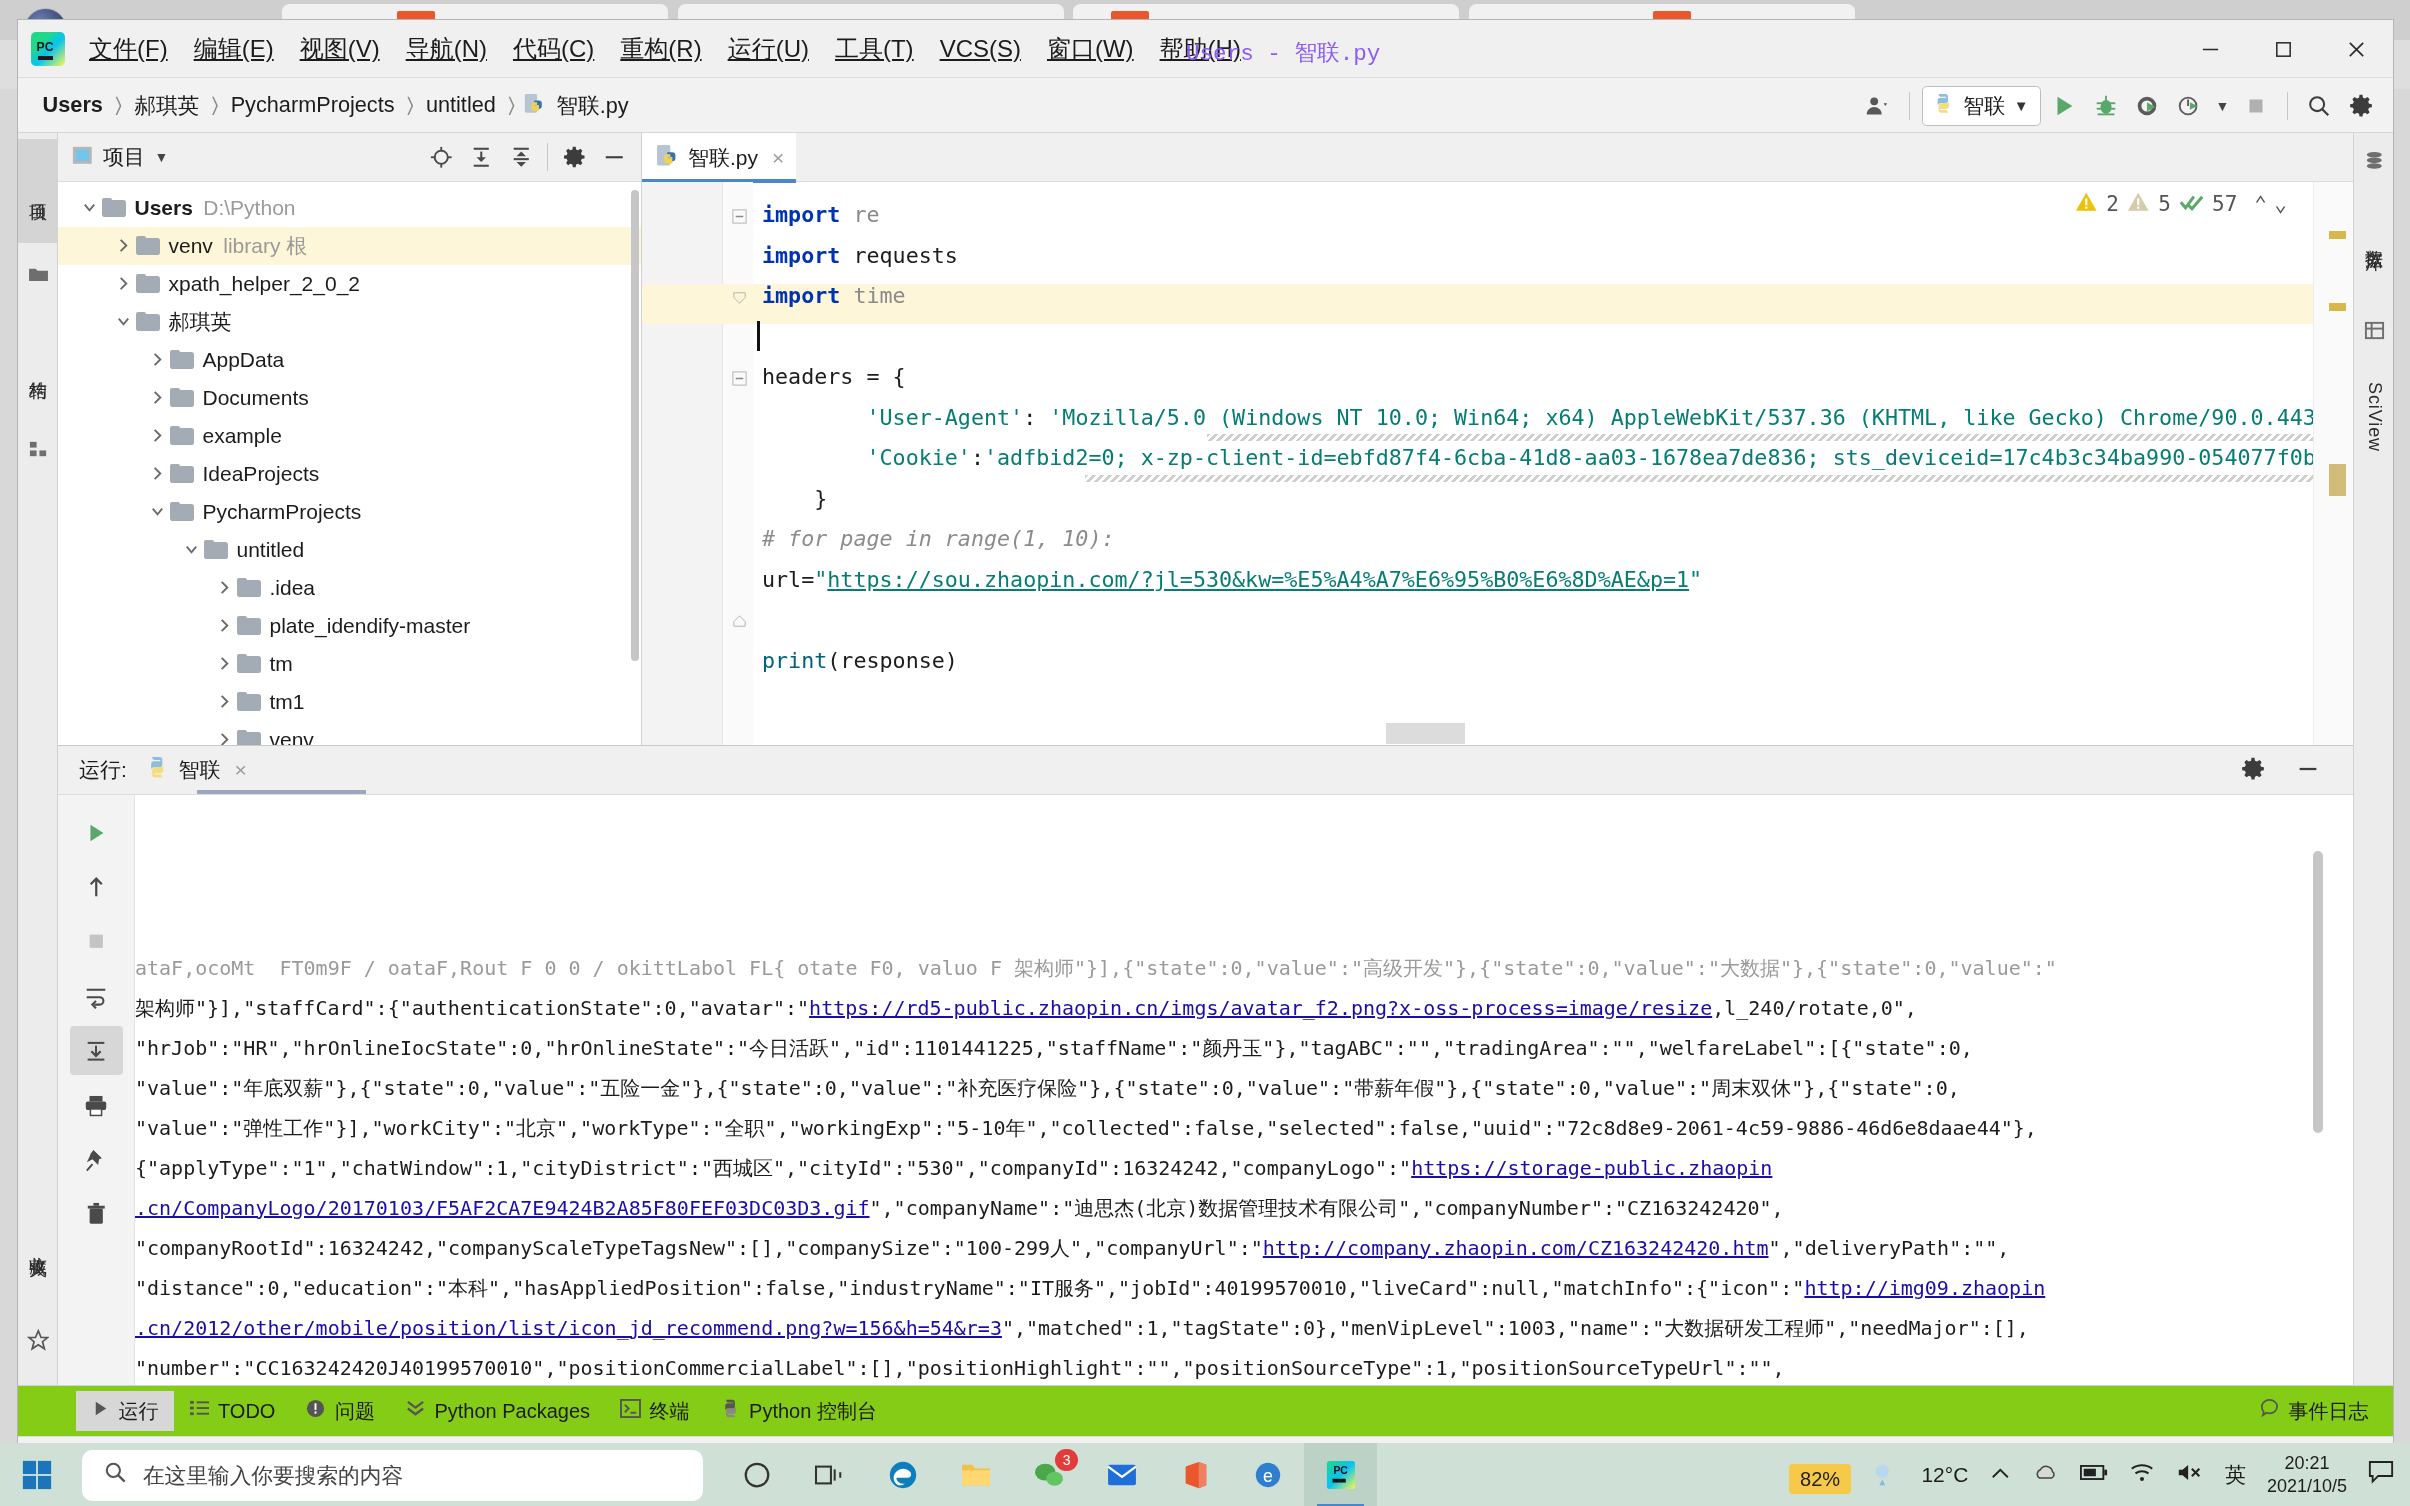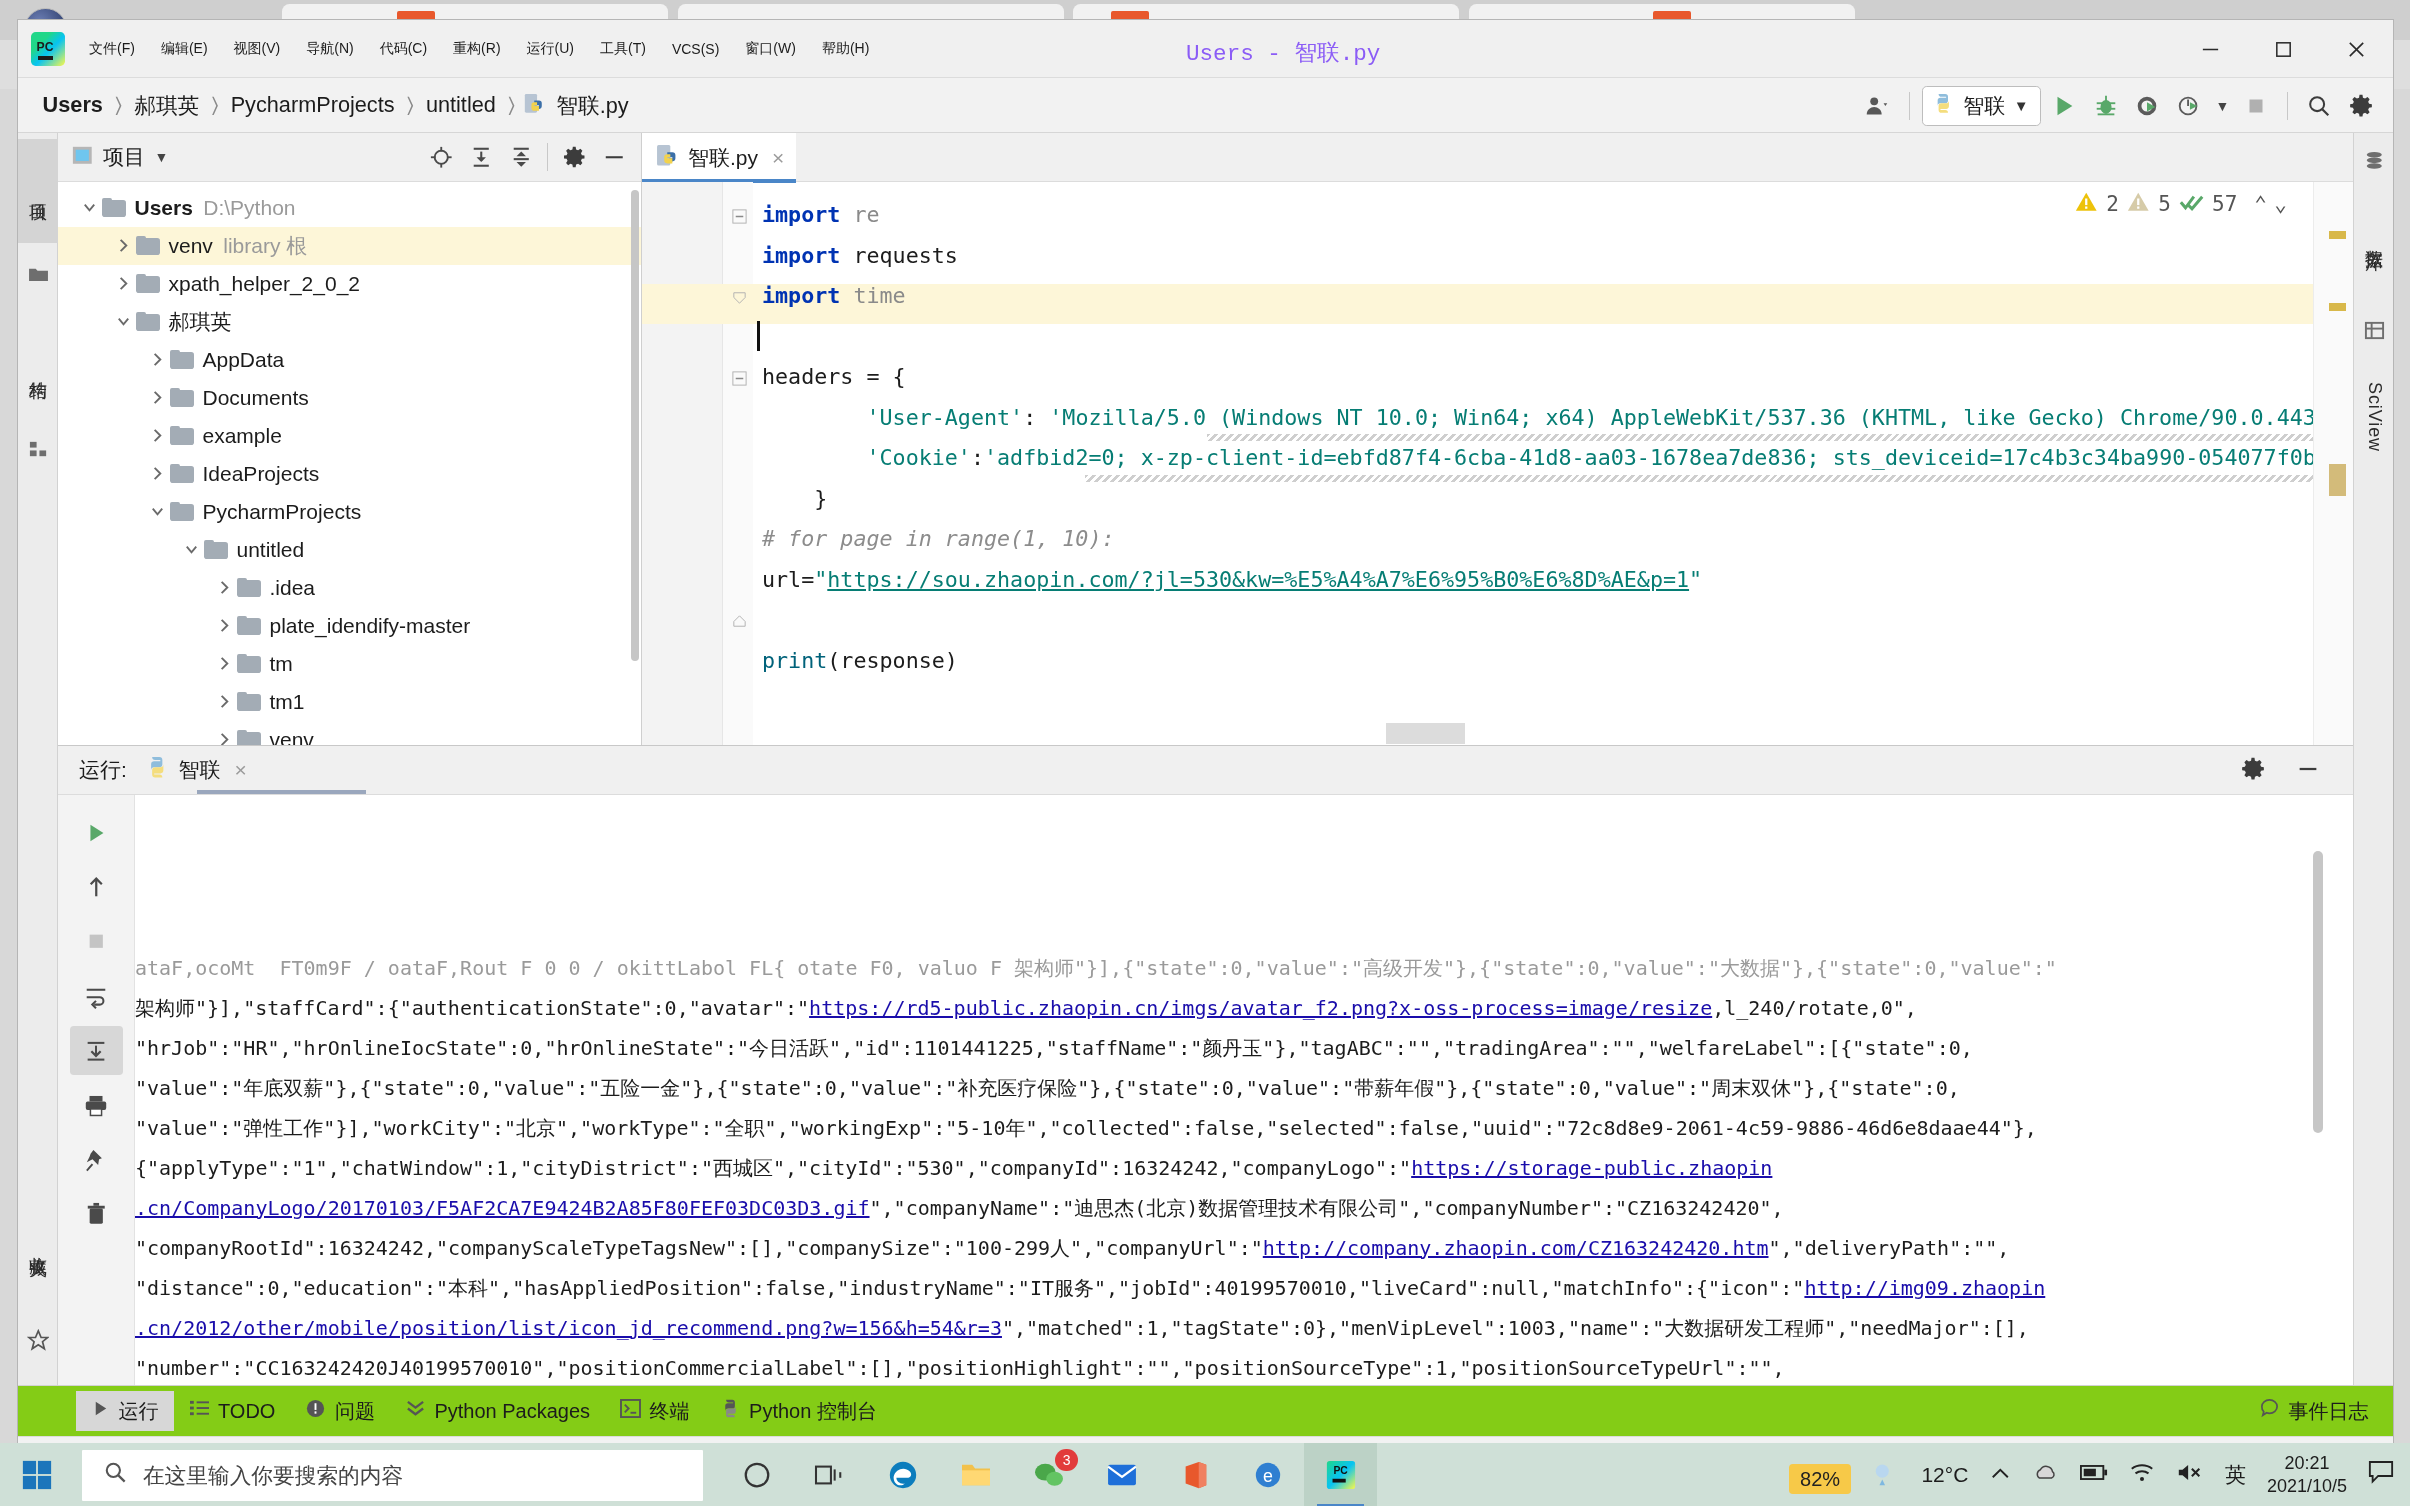--- a/index.html
+++ b/index.html
@@ -27,21 +27,21 @@
          background:#f2f2f2; border:0.9px solid #b5b5b5; }
 
   
   .titlebar { position:relative; height:58px; background:#f0f0f0; border-bottom:0.9px solid #dcdcdc; }
   .pc-logo { position:absolute; left:13px; top:12.2px; width:34px; height:34px; border-radius:4.7px;
              background:linear-gradient(135deg,#21d789 0%,#21d789 30%,#07c3f2 55%,#fcf84a 100%); }
   .pc-logo::after { content:"PC"; position:absolute; left:5.6px; top:7.5px; color:#1b1b1b;
              font:700 12.2px "Liberation Sans",sans-serif; }
   .pc-logo .bar { position:absolute; left:6.6px; bottom:6.6px; width:15px; height:3.8px; background:#1b1b1b; }
   .menu { position:absolute; left:58px; top:0; height:58px; display:flex; align-items:center; gap:0; }
-  .menu-item { padding:3.8px 13px; font-size:14px; color:#1c1c1c; cursor:default; white-space:nowrap; }
+  .menu-item { padding:3.8px 13px; font-size:24px; color:#1c1c1c; cursor:default; white-space:nowrap;text-decoration:underline; }
   .win-title { position:absolute; left:1168px; top:17px; font-size:22.6px; color:#8b5cf6; white-space:nowrap;font-family:Liberation Mono, monospace; }
   .wbtns { position:absolute; right:0; top:0; height:58px; display:flex; }
   .wbtn { width:73px; height:58px; display:flex; align-items:center; justify-content:center; }
   .wbtn svg { display:block; }
 
   
   .navbar { position:relative; height:55px; background:#f2f2f2; border-bottom:0.9px solid #d6d6d6;
             display:flex; align-items:center; }
   .crumbs { display:flex; align-items:center; padding-left:19px; gap:1.9px; }
   .crumb { font-size:21.7px; color:#1c1c1c; padding:1.9px 5.6px; white-space:nowrap; }
@@ -144,21 +144,21 @@
   .btabs-right { margin-left:auto; display:flex; align-items:center; gap:8.5px; padding-right:24.5px; font-size:20px; }
 
   
   .status { height:49px; background:#f2f2f2; border-top:0.9px solid #dcdcdc; display:flex; align-items:center;
             padding-left:21px; font-size:20px; color:#1c1c1c; }
   .status-right { margin-left:auto; display:flex; align-items:center; gap:32px; padding-right:24.5px; }
 
   
   .taskbar { position:absolute; left:0; bottom:0; width:2411px; height:64px; background:#cfe0d7; display:flex; align-items:center; }
   .start { width:73px; height:64px; display:flex; align-items:center; justify-content:center; }
-  .search { margin-left:9.4px; width:621px; height:51px; background:#fff; border-radius:1px;
+  .search { margin-left:9.4px; width:621px; height:51px; background:#fff; border-radius:10px;
             display:flex; align-items:center; gap:15px; padding-left:21px; font-size:21.7px; color:#444; }
   .tbicons { display:flex; align-items:center; gap:0; margin-left:17px; }
   .tbicon { width:73px; height:64px; display:flex; align-items:center; justify-content:center; position:relative; }
   .tbicon.active { background:#bcd2c6; }
   .tbicon.active::after { content:""; position:absolute; left:13px; bottom:0; width:47px; height:2.8px; background:#4a86c8; }
   .tray { margin-left:auto; display:flex; align-items:center; gap:21px; padding-right:17px; font-size:21px; color:#1c1c1c; }
   .clock { text-align:center; font-size:18px; line-height:23.5px; }
 </style>
 </head>
 <body>

